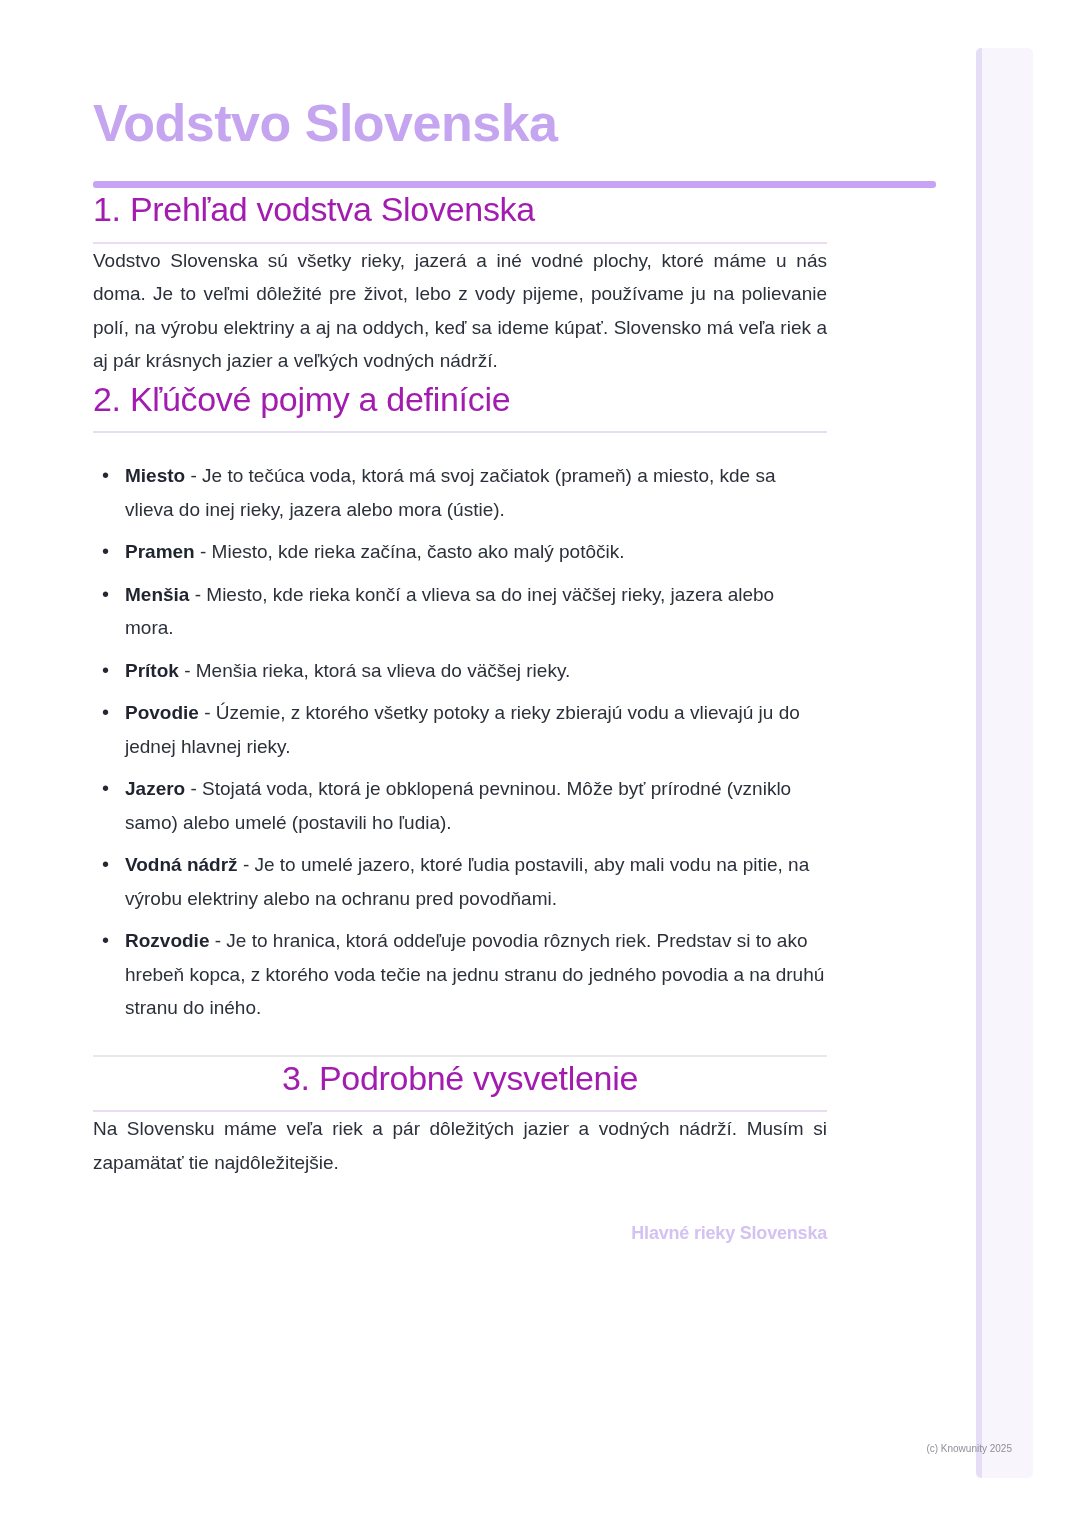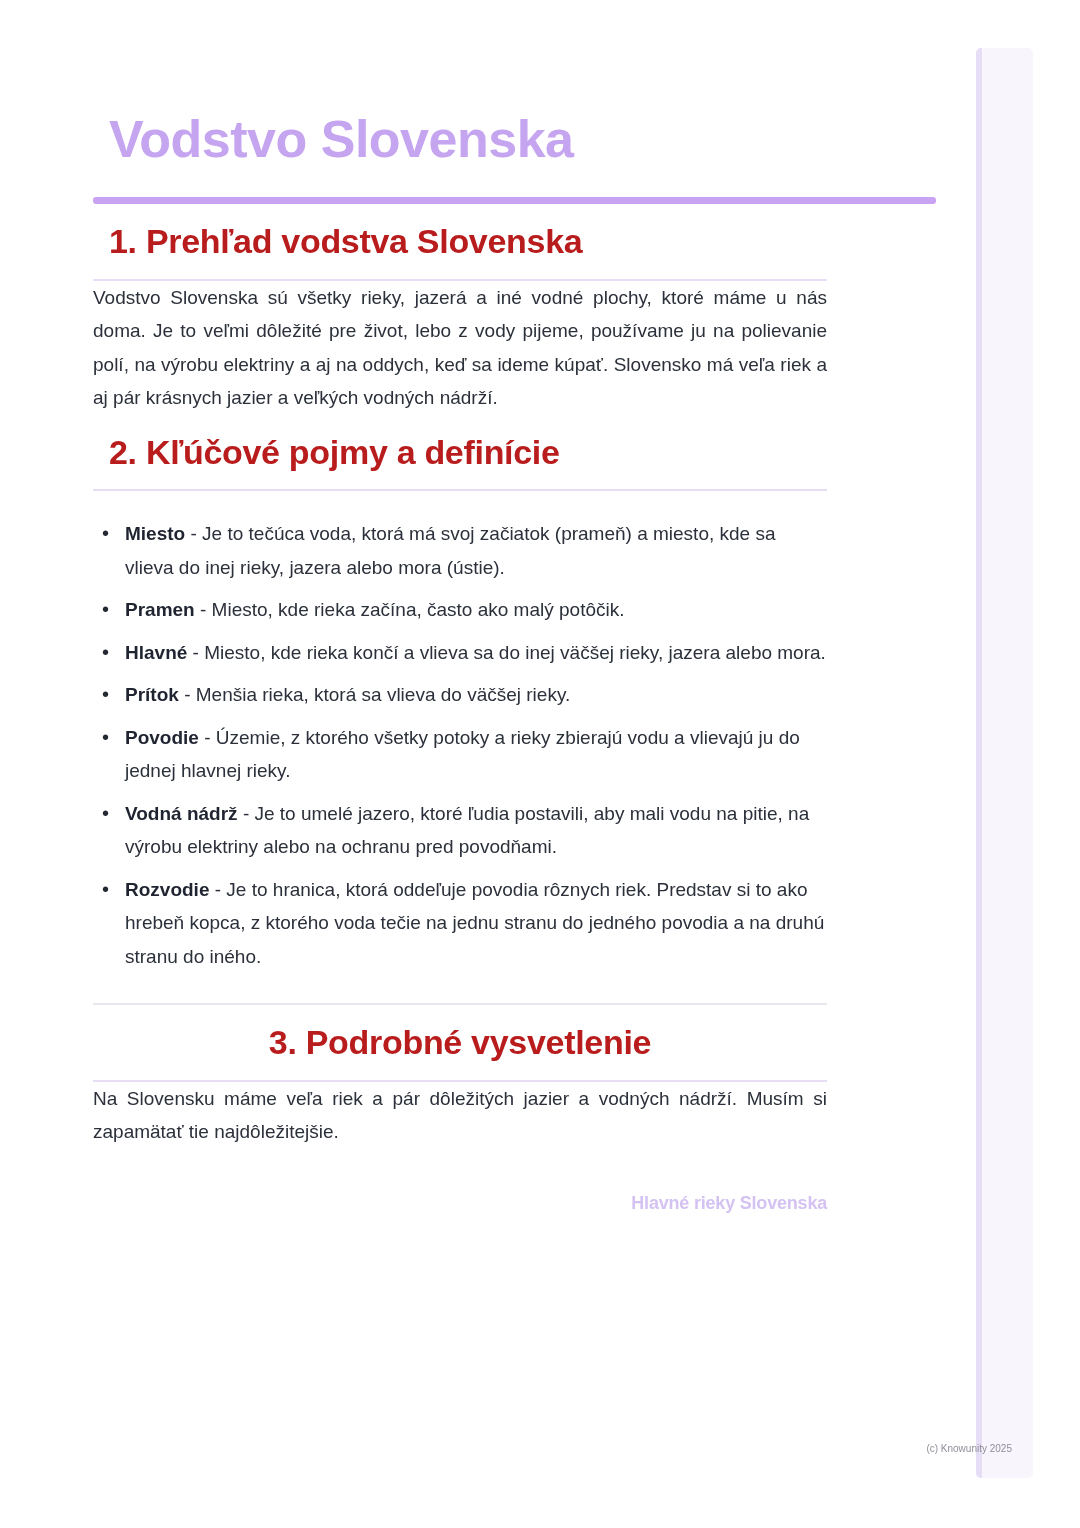--- a/index.html
+++ b/index.html
@@ -29,42 +29,42 @@
 
   .page {
     position: absolute;
     left: 93px;
     top: 0;
     width: 734px;
     z-index: 2;
   }
 
   h1.doc-title {
-    margin: 16px;
+    margin: 0;
     padding-top: 94px;
     font-size: 52px;
     line-height: 1.12;
     font-weight: 800;
     letter-spacing: -0.5px;
     color: #c5a4f0;
   }
   .rule-thick {
     width: 843px;
     height: 7px;
     margin-top: 29px;
     background: #c9a3f3;
     border-radius: 3px;
   }
   h2.section-heading {
-    margin: 16px;
+    margin: 0;
     font-size: 34px;
     line-height: 1.25;
-    font-weight: 700;
+    font-weight: 400;
     letter-spacing: -0.3px;
-    color: #b91c1c;
+    color: #a21caf;
   }
   .mt-h2-1 { margin-top: 47px; }
   .mt-h2-2 { margin-top: 56px; }
   .mt-h2-3 { margin-top: 49px; text-align: center; }
   .rule-thin {
     width: 734px;
     height: 2px;
     margin-top: 11px;
     background: #e9dcf5;
   }
@@ -143,23 +143,24 @@
     <h2 class="section-heading mt-h2-1">1. Prehľad vodstva Slovenska</h2>
     <div class="rule-thin"></div>
     <p class="body-text mt-p1">Vodstvo Slovenska sú všetky rieky, jazerá a iné vodné plochy, ktoré máme u nás doma. Je to veľmi dôležité pre život, lebo z vody pijeme, používame ju na polievanie polí, na výrobu elektriny a aj na oddych, keď sa ideme kúpať. Slovensko má veľa riek a aj pár krásnych jazier a veľkých vodných nádrží.</p>
 
     <h2 class="section-heading mt-h2-2">2. Kľúčové pojmy a definície</h2>
     <div class="rule-thin"></div>
 
     <ul class="term-list">
       <li><b>Miesto</b> <span>- Je to tečúca voda, ktorá má svoj začiatok (prameň) a miesto, kde sa vlieva do inej rieky, jazera alebo mora (ústie).</span></li>
       <li><b>Pramen</b> <span>- Miesto, kde rieka začína, často ako malý potôčik.</span></li>
-      <li><b>Hlavné</b> <span>- Miesto, kde rieka končí a vlieva sa do inej väčšej rieky, jazera alebo mora.</span></li>
+      <li><b>Menšia</b> <span>- Miesto, kde rieka končí a vlieva sa do inej väčšej rieky, jazera alebo mora.</span></li>
       <li><b>Prítok</b> <span>- Menšia rieka, ktorá sa vlieva do väčšej rieky.</span></li>
       <li><b>Povodie</b> <span>- Územie, z ktorého všetky potoky a rieky zbierajú vodu a vlievajú ju do jednej hlavnej rieky.</span></li>
+      <li><b>Jazero</b> <span>- Stojatá voda, ktorá je obklopená pevninou. Môže byť prírodné (vzniklo samo) alebo umelé (postavili ho ľudia).</span></li>
       <li><b>Vodná nádrž</b> <span>- Je to umelé jazero, ktoré ľudia postavili, aby mali vodu na pitie, na výrobu elektriny alebo na ochranu pred povodňami.</span></li>
       <li><b>Rozvodie</b> <span>- Je to hranica, ktorá oddeľuje povodia rôznych riek. Predstav si to ako hrebeň kopca, z ktorého voda tečie na jednu stranu do jedného povodia a na druhú stranu do iného.</span></li>
     </ul>
 
     <div class="divider"></div>
 
     <h2 class="section-heading mt-h2-3">3. Podrobné vysvetlenie</h2>
     <div class="rule-thin"></div>
     <p class="body-text mt-p2">Na Slovensku máme veľa riek a pár dôležitých jazier a vodných nádrží. Musím si zapamätať tie najdôležitejšie.</p>
 

